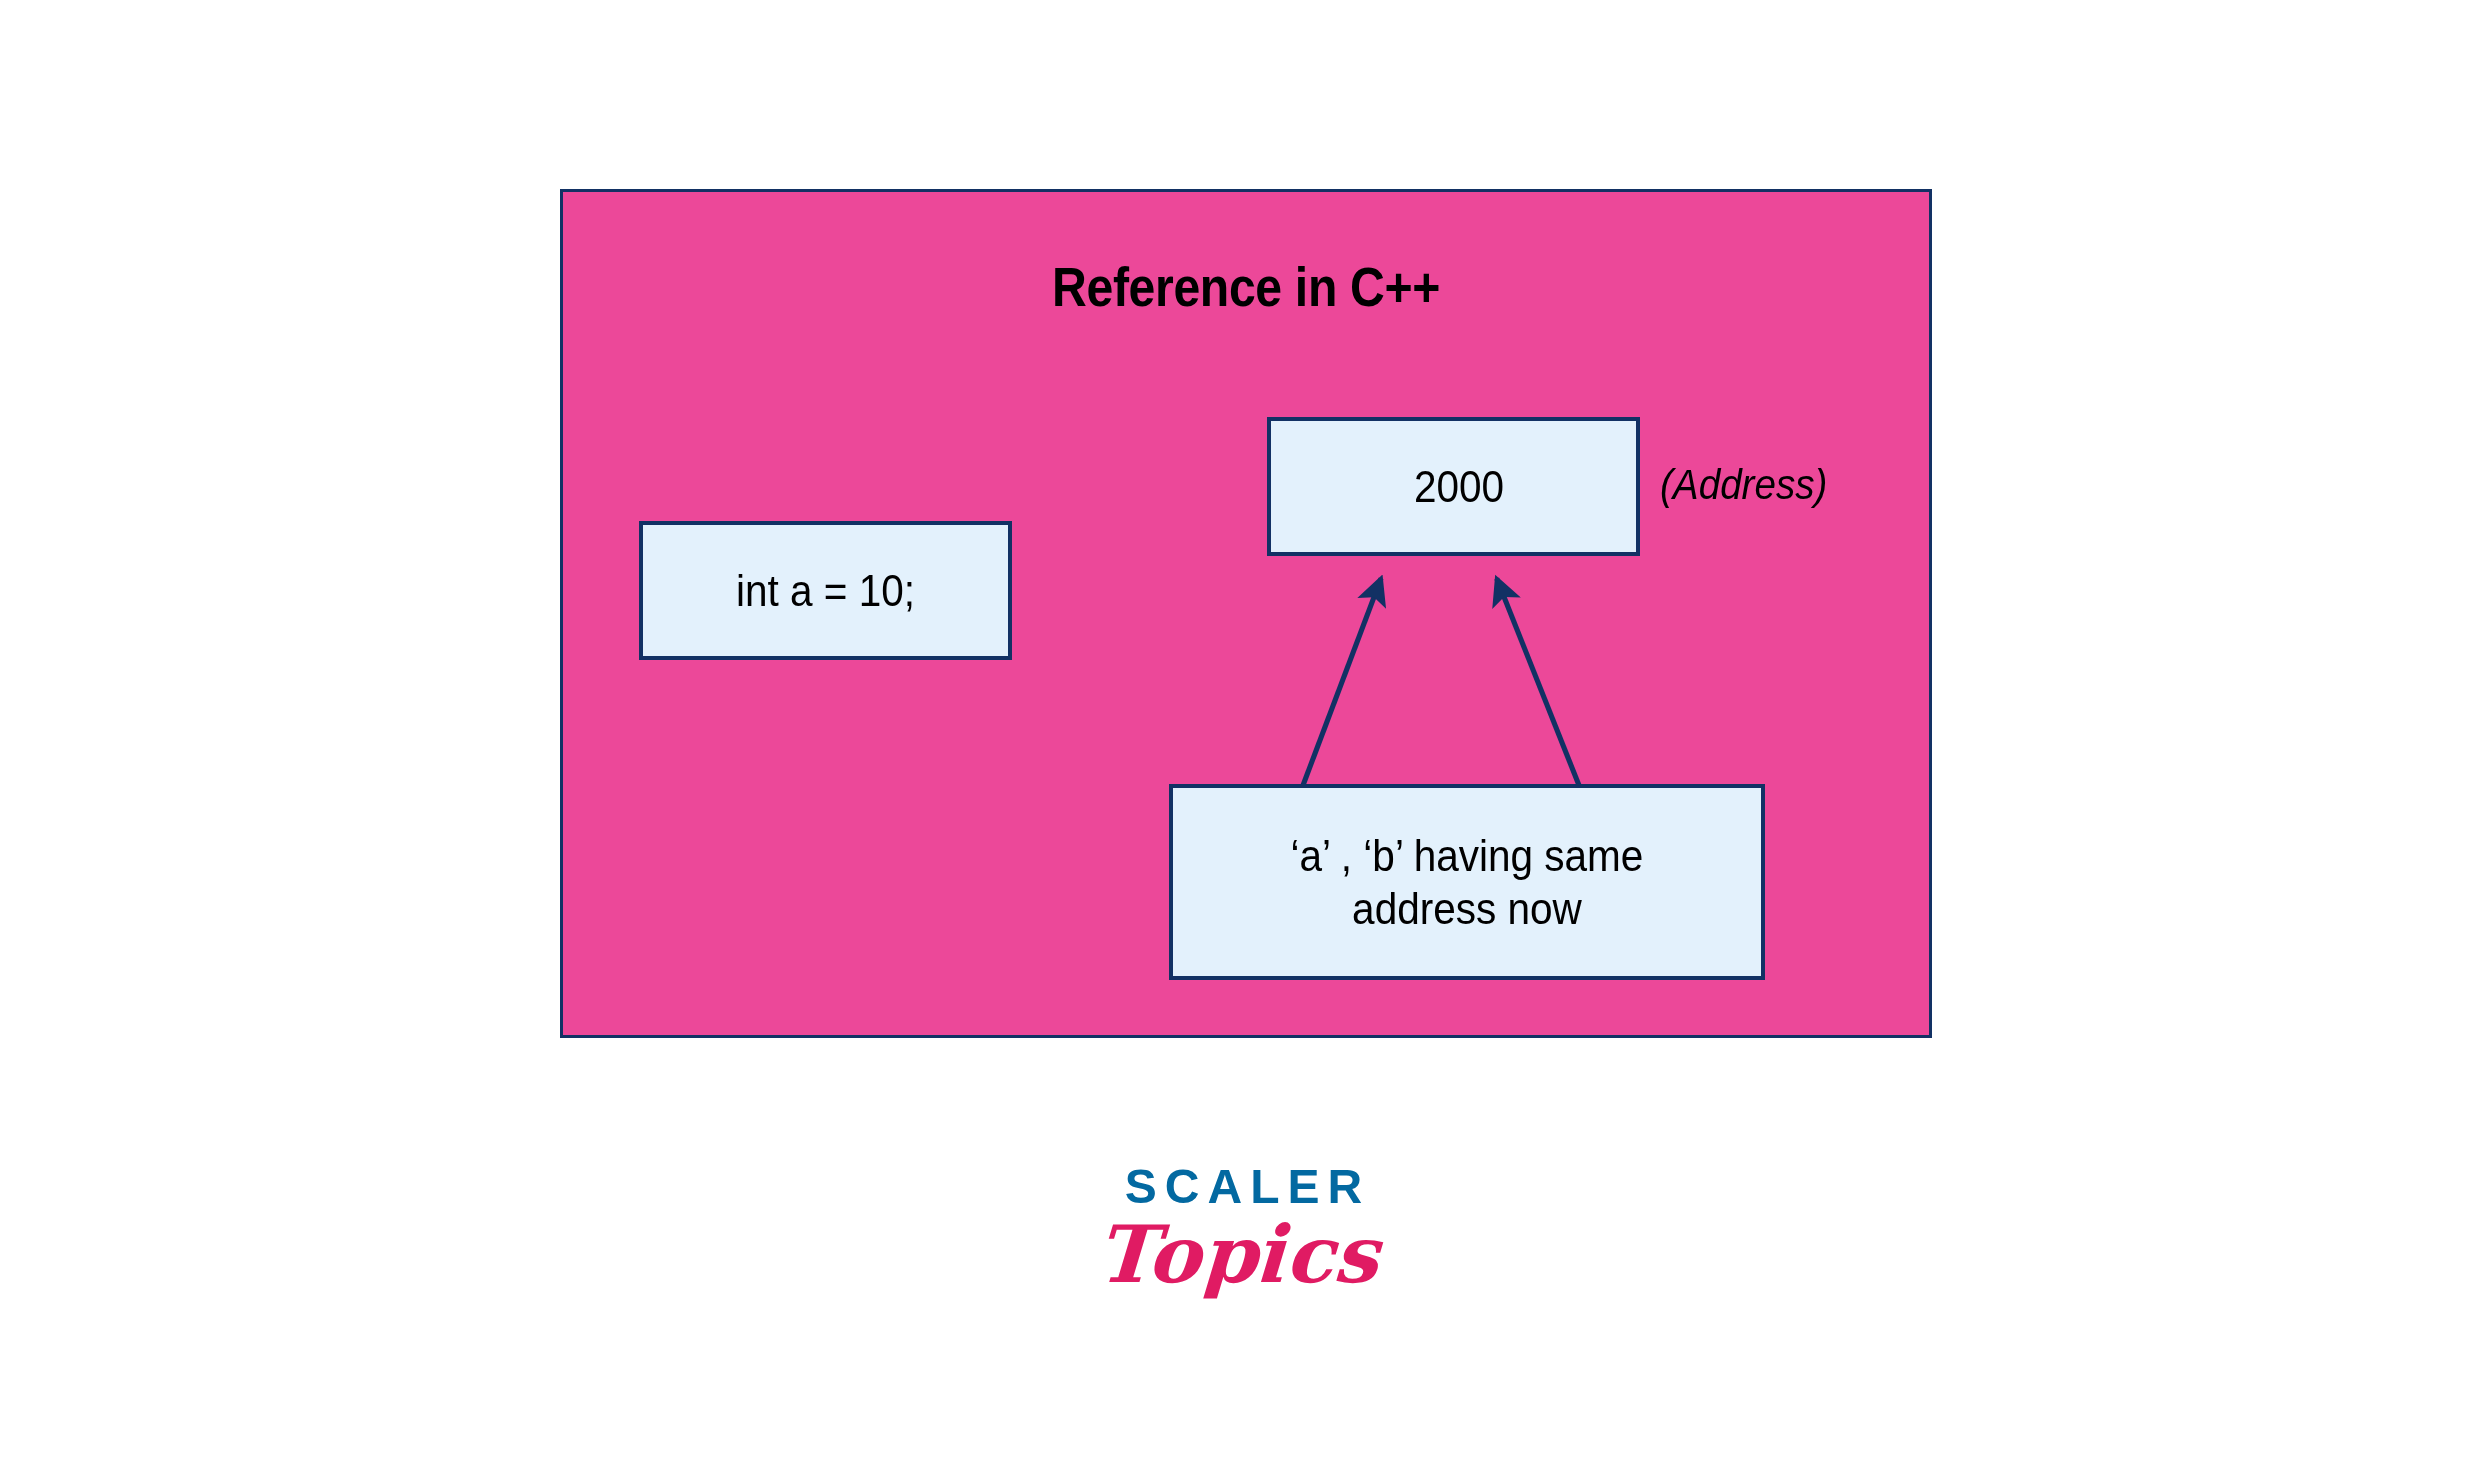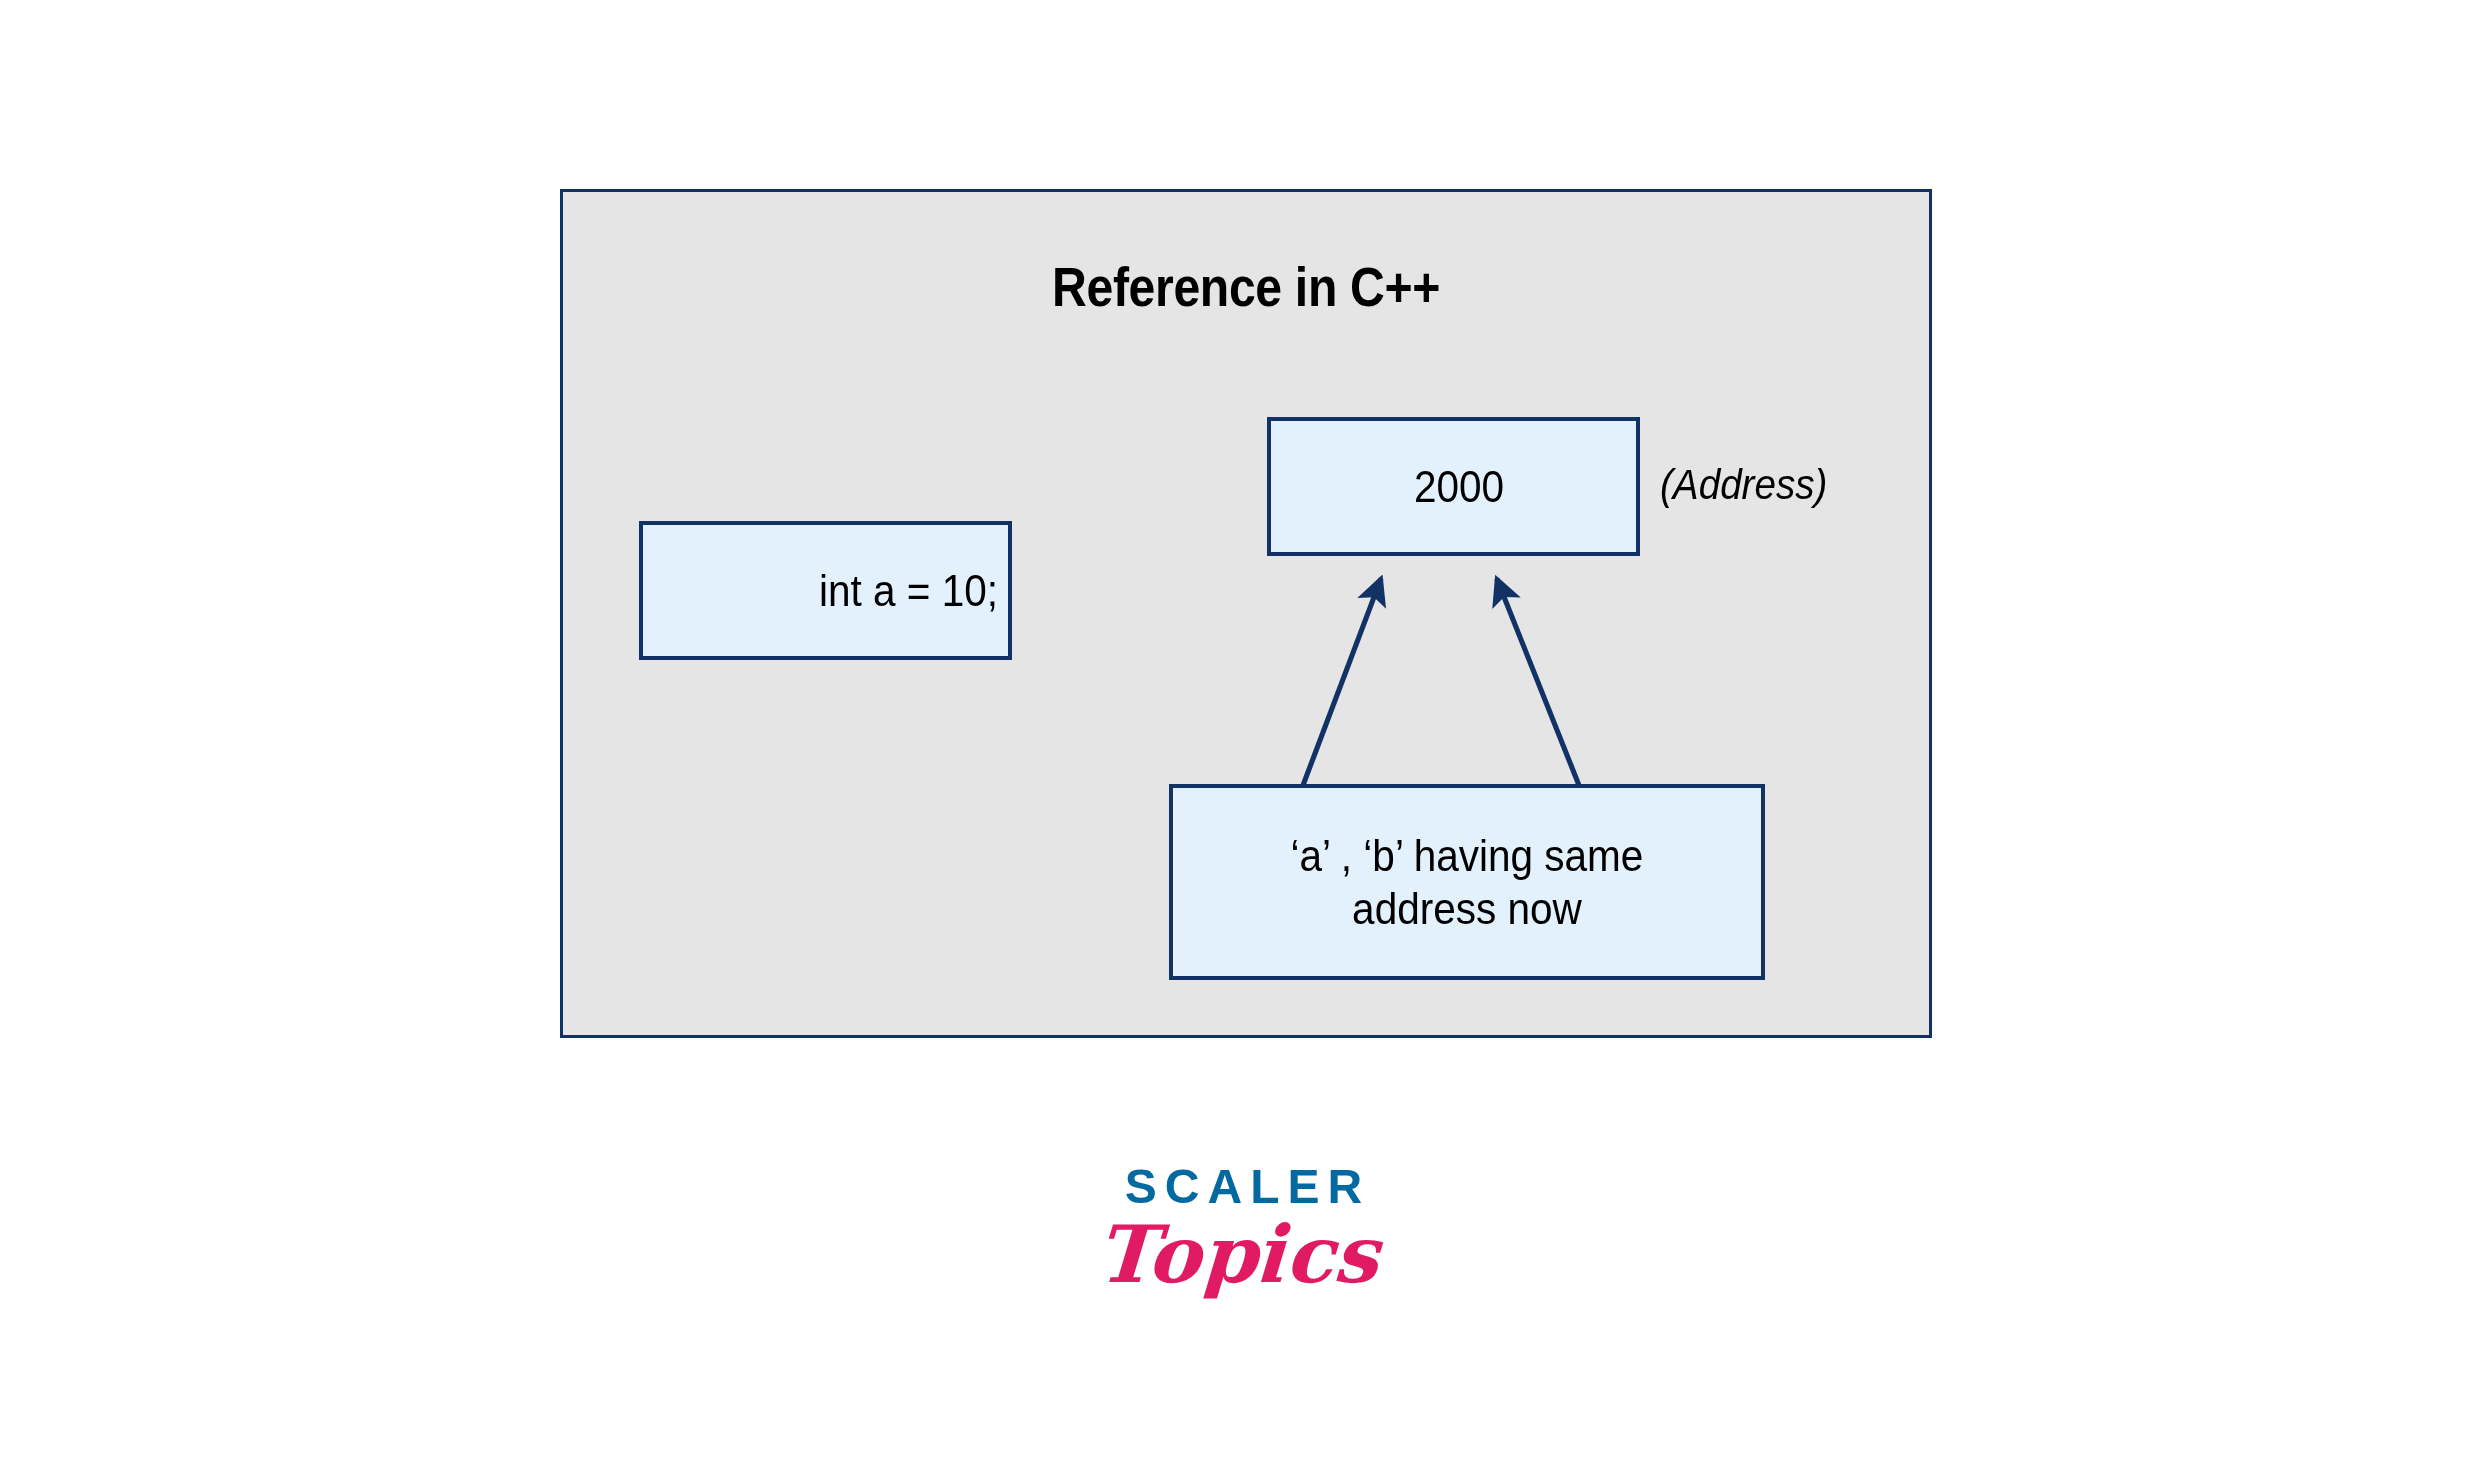--- a/index.html
+++ b/index.html
@@ -17,21 +17,21 @@
 
   
   #diagram-frame {
     position: absolute;
     left: 560px;
     top: 189px;
     width: 1372px;
     height: 849px;
     border: 3.7px solid #123164;
     box-sizing: border-box;
-    background: #e5e5e5;
+    background: #ec4899;
   }
 
   
   #diagram-title {
     position: absolute;
     left: 0;
     top: 62px;
     width: 100%;
     text-align: center;
     font-size: 56px;
@@ -58,21 +58,21 @@
     line-height: 1.18;
     text-align: center;
     font-family: "Liberation Sans Narrow", "Liberation Sans", "DejaVu Sans", sans-serif;
   }
   .blue-box > span {
     display: block;
     transform: scaleX(0.90);
   }
 
   
-  #box-decl-a    { left: 76px;  top: 329px; width: 373px; height: 139px; justify-content: flex-end; }
+  #box-decl-a    { left: 76px;  top: 329px; width: 373px; height: 139px; }
   #box-decl-b    { left: 76px;  top: 545px; width: 373px; height: 139px; }
   #box-address   { left: 704px;  top: 225px; width: 373px; height: 139px; padding-left: 12px; }
   #box-same-addr { left: 606px;  top: 592px; width: 596px; height: 196px; }
 
   
   #address-caption {
     position: absolute;
     left: 1097px;
     top: 269px;
     font-size: 42px;

